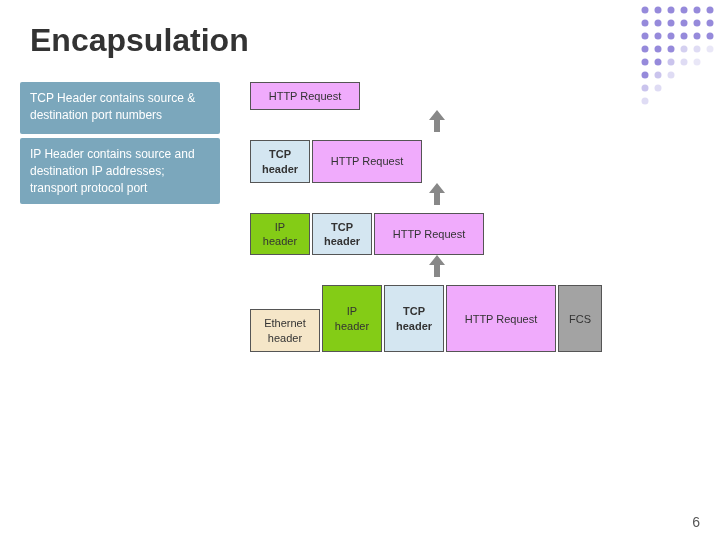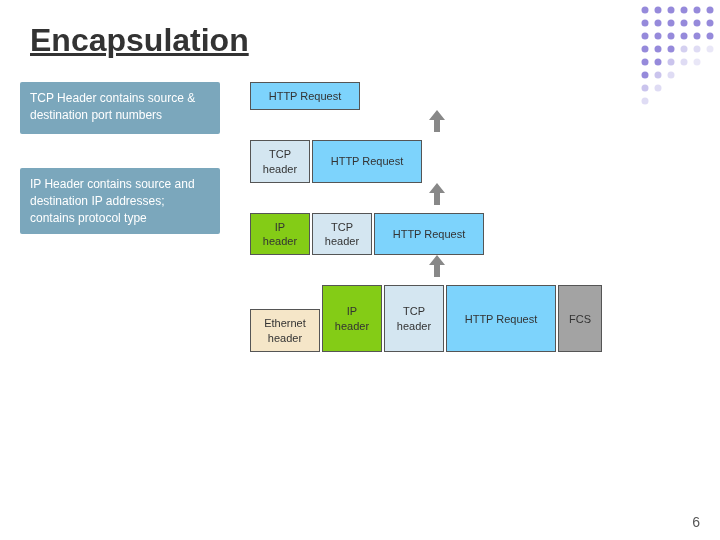--- a/index.html
+++ b/index.html
@@ -10,36 +10,35 @@
       font-family: Arial, sans-serif;
       position: relative;
       overflow: hidden;
     }
 
     .page-title {
       font-size: 32px;
       font-weight: bold;
       color: #333;
       padding: 22px 30px 10px 30px;
-      text-decoration: underline;
     }
 
     .main-content {
       display: flex;
       flex-direction: row;
       padding: 0 20px;
       gap: 30px;
       margin-top: 5px;
     }
 
     
     .descriptions {
       display: flex;
       flex-direction: column;
-      gap: 34px;
+      gap: 4px;
       width: 200px;
       flex-shrink: 0;
       margin-top: 8px;
     }
 
     .desc-box {
       background: #7ba7bc;
       color: #fff;
       font-size: 12px;
       padding: 8px 10px;
@@ -73,26 +72,27 @@
       text-align: center;
       color: #333;
       background: #fff;
       display: flex;
       align-items: center;
       justify-content: center;
       min-width: 60px;
     }
 
     .cell-http {
-      background: #7dd3fc;
+      background: #f0abfc;
       min-width: 110px;
     }
     .cell-tcp {
       background: #d4e6f1;
       min-width: 60px;
+      font-weight: bold;
     }
     .cell-ip {
       background: #84cc16;
       min-width: 60px;
     }
     .cell-ethernet {
       background: #f5e6c8;
       min-width: 70px;
       margin-top: 24px;
     }
@@ -210,21 +210,21 @@
     <circle cx="15" cy="101" r="3.5" opacity="0.3"></circle>
   </g>
 </svg>
 
 <div class="page-title">Encapsulation</div>
 
 <div class="main-content">
 
   <div class="descriptions">
     <div class="desc-box">TCP Header contains source &amp; destination port numbers</div>
-    <div class="desc-box">IP Header contains source and destination IP addresses; contains protocol type</div>
+    <div class="desc-box">IP Header contains source and destination IP addresses; transport protocol port</div>
   </div>
 
   <div class="diagram">
 
     <div class="diagram-section row1">
       <div class="packet-row">
         <div class="packet-cell cell-http">
           <span class="cell-label">HTTP Request</span>
         </div>
       </div>

